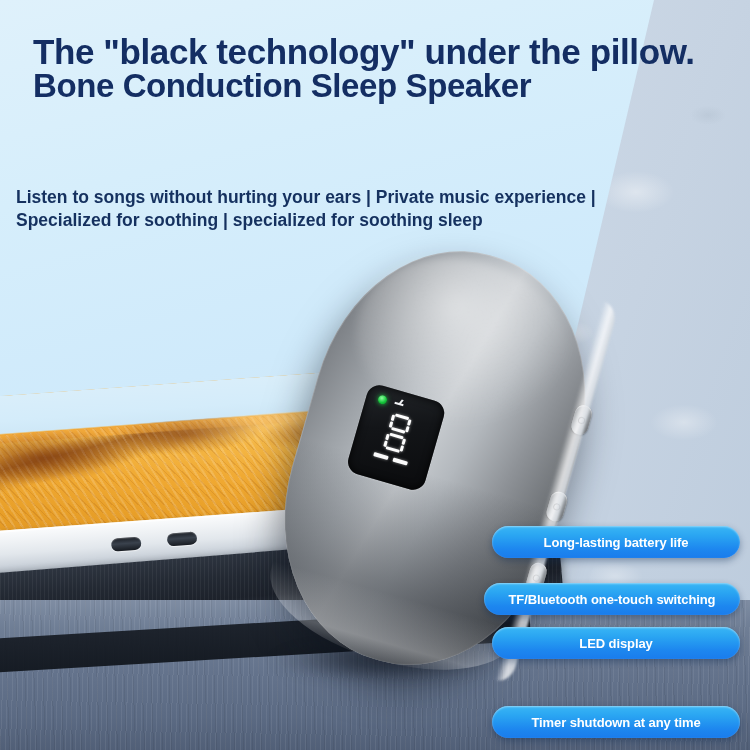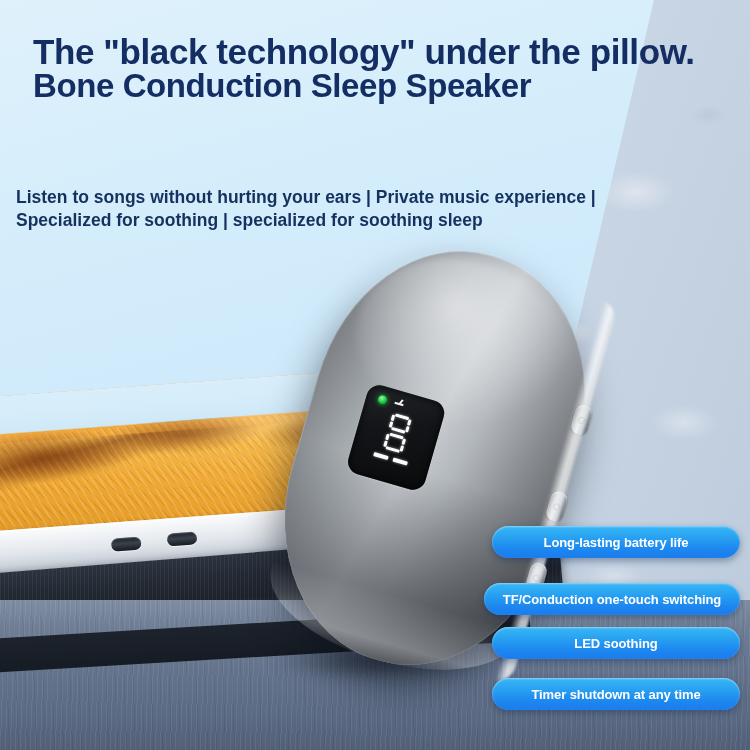--- a/index.html
+++ b/index.html
@@ -232,21 +232,21 @@
     position:absolute;height:32px;border-radius:21px;
     display:flex;align-items:center;justify-content:center;
     color:#fff;font-weight:700;font-size:13px;letter-spacing:-.1px;
     background:linear-gradient(180deg,#39b6f5 0%,#2aa5f2 30%,#1d87ef 72%,#1a7cec 100%);
     box-shadow:0 3px 7px rgba(10,40,80,.38),inset 0 1px 2px rgba(255,255,255,.45);
     white-space:nowrap;
   }
   .pill.p1{left:492px;top:526px;width:248px;}
   .pill.p2{left:484px;top:583px;width:256px;}
   .pill.p3{left:492px;top:627px;width:248px;}
-  .pill.p4{left:492px;top:678px;width:248px;}
+  .pill.p4{left:492px;top:706px;width:248px;}
 </style>
 </head>
 <body>
 
 <div class="stage">
 
   <div class="bg-sky"></div>
   <div class="bg-wall"></div>
 
   <div class="screen">
@@ -320,18 +320,18 @@
 
   <div class="headline">
     <span>The "black technology" under the pillow.</span>
     <span class="l2">Bone Conduction Sleep Speaker</span>
   </div>
 
   <div class="subline">Listen to songs without hurting your ears  | Private music experience  | Specialized for soothing | specialized for soothing sleep</div>
 
   <div class="pills">
     <div class="pill p1">Long-lasting battery life</div>
-    <div class="pill p2">TF/Conduction one-touch switching</div>
-    <div class="pill p3">LED soothing</div>
+    <div class="pill p2">TF/Bluetooth one-touch switching</div>
+    <div class="pill p3">LED display</div>
     <div class="pill p4">Timer shutdown at any time</div>
   </div>
 
 </div>
 
 </body></html>

